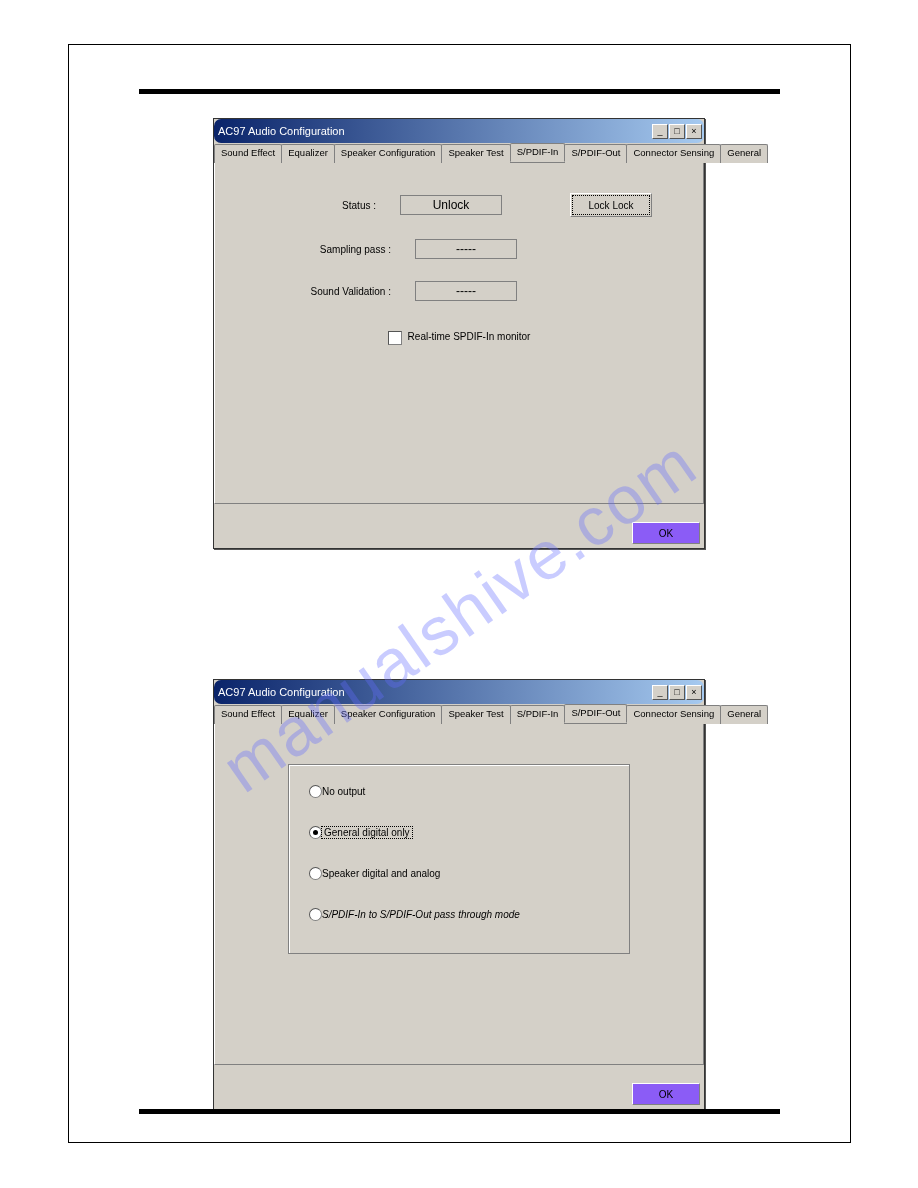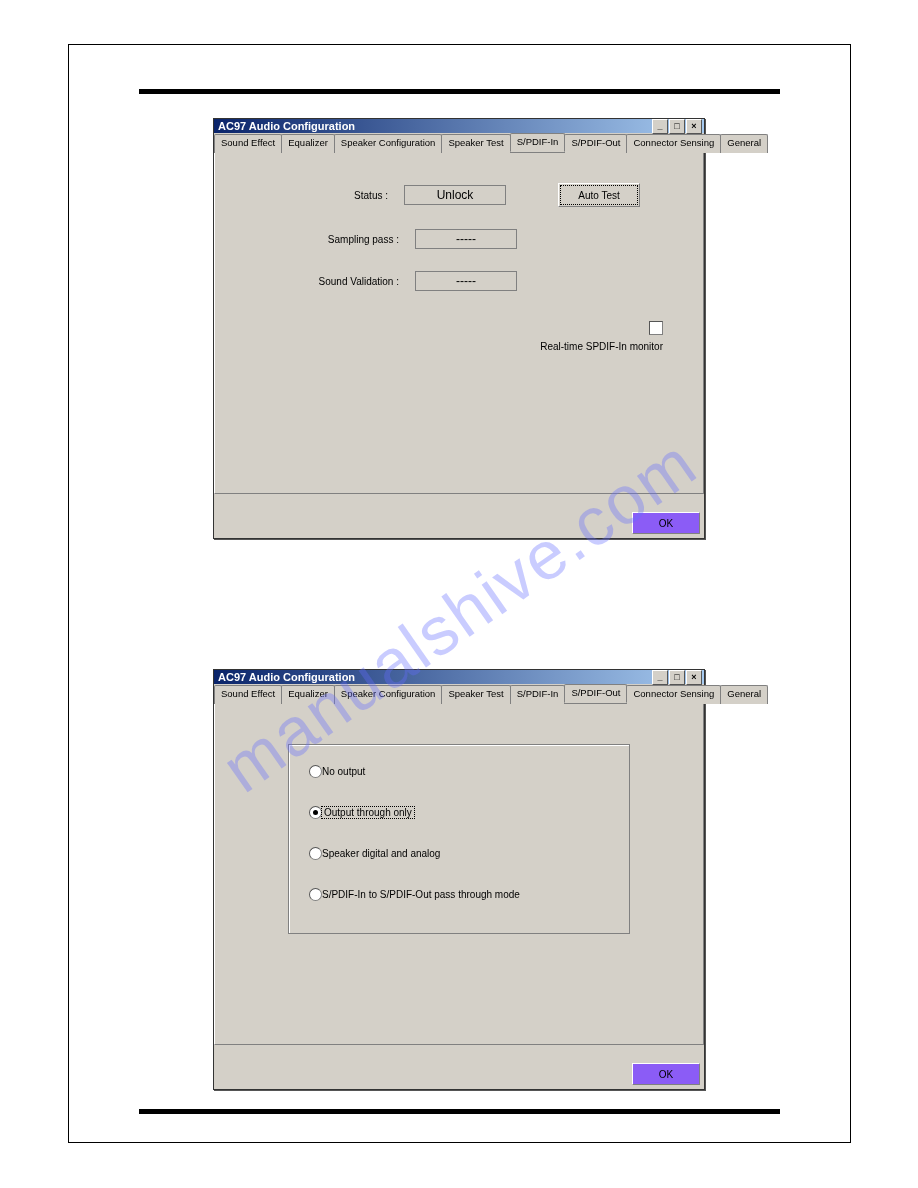--- a/index.html
+++ b/index.html
@@ -54,29 +54,30 @@
   .dialog {
     width: 490px;
     margin: 0 auto 130px auto;
     border: 1px solid #333;
     background: #d4d0c8;
     font-size: 10px;
     box-shadow: 1px 1px 0 #555;
     position: relative;
   }
   .titlebar {
-    height: 14px;
+    height: 24px;
     background: linear-gradient(to right, #0a246a, #a6caf0);
     color: #fff;
-    font-weight: bold;
+    font-weight: normal;
     display: flex;
     align-items: center;
     justify-content: space-between;
     padding: 0 2px 0 4px;
     font-size: 11px;
+    border-radius: 7px;
   }
   .titlebar-buttons {
     display: flex;
     gap: 1px;
   }
   .titlebar-btn {
     width: 14px;
     height: 13px;
     background: #d4d0c8;
     border: 1px solid #fff;
@@ -124,21 +125,21 @@
     border-bottom-color: #808080;
     min-height: 290px;
     padding: 30px 40px 20px 40px;
     position: relative;
   }
   .field-row {
     display: flex;
     align-items: center;
     justify-content: center;
     margin-bottom: 22px;
-    gap: 16px;
+    gap: 24px;
   }
   .field-label {
     width: 110px;
     text-align: right;
     font-size: 10px;
   }
   .field-value {
     width: 100px;
     height: 18px;
     border: 1px solid #808080;
@@ -160,25 +161,24 @@
     justify-content: center;
     min-width: 60px;
     height: 18px;
   }
   .btn.dotted {
     outline: 1px dotted #000;
     outline-offset: -3px;
   }
   .checkbox-row {
     display: flex;
-    align-items: flex-end;
+    align-items: flex-start;
     justify-content: center;
     margin-top: 30px;
     gap: 6px;
-    flex-direction: column;
   }
   .checkbox {
     width: 12px;
     height: 12px;
     border: 1px solid #808080;
     background: #fff;
     border-top-color: #555;
     border-left-color: #555;
   }
   .ok-row {
@@ -208,21 +208,21 @@
     padding: 20px 20px 20px 20px;
     box-shadow: 1px 1px 0 #fff inset;
   }
   .radio-row {
     display: flex;
     align-items: center;
     gap: 0;
     margin-bottom: 28px;
     font-size: 10px;
   }
-  .radio-row:last-child { margin-bottom: 12px; }
+  .radio-row:last-child { margin-bottom: 12px; font-style: italic; }
   .radio {
     width: 11px;
     height: 11px;
     border-radius: 50%;
     border: 1px solid #808080;
     background: #fff;
     display: flex;
     align-items: center;
     justify-content: center;
     border-top-color: #555;
@@ -266,21 +266,21 @@
         <div class="tab active">S/PDIF-In</div>
         <div class="tab">S/PDIF-Out</div>
         <div class="tab">Connector Sensing</div>
         <div class="tab">General</div>
       </div>
       <div class="tab-content">
         <div class="field-row">
           <span class="field-label">Status :</span>
           <span class="field-value">Unlock</span>
           <span style="width:20px"></span>
-          <span class="btn dotted">Auto Test</span>
+          <span class="btn dotted">Lock Lock</span>
         </div>
         <div class="field-row">
           <span class="field-label">Sampling pass :</span>
           <span class="field-value">-----</span>
           <span style="width:96px"></span>
         </div>
         <div class="field-row">
           <span class="field-label">Sound Validation :</span>
           <span class="field-value">-----</span>
           <span style="width:96px"></span>
@@ -317,21 +317,21 @@
         <div class="tab">General</div>
       </div>
       <div class="tab-content">
         <div class="radio-group">
           <div class="radio-row">
             <span class="radio"></span>
             <span class="radio-label">No output</span>
           </div>
           <div class="radio-row">
             <span class="radio selected"></span>
-            <span class="radio-label focused">Output through only</span>
+            <span class="radio-label focused">General digital only</span>
           </div>
           <div class="radio-row">
             <span class="radio"></span>
             <span class="radio-label">Speaker digital and analog</span>
           </div>
           <div class="radio-row">
             <span class="radio"></span>
             <span class="radio-label">S/PDIF-In to S/PDIF-Out pass through mode</span>
           </div>
         </div>

